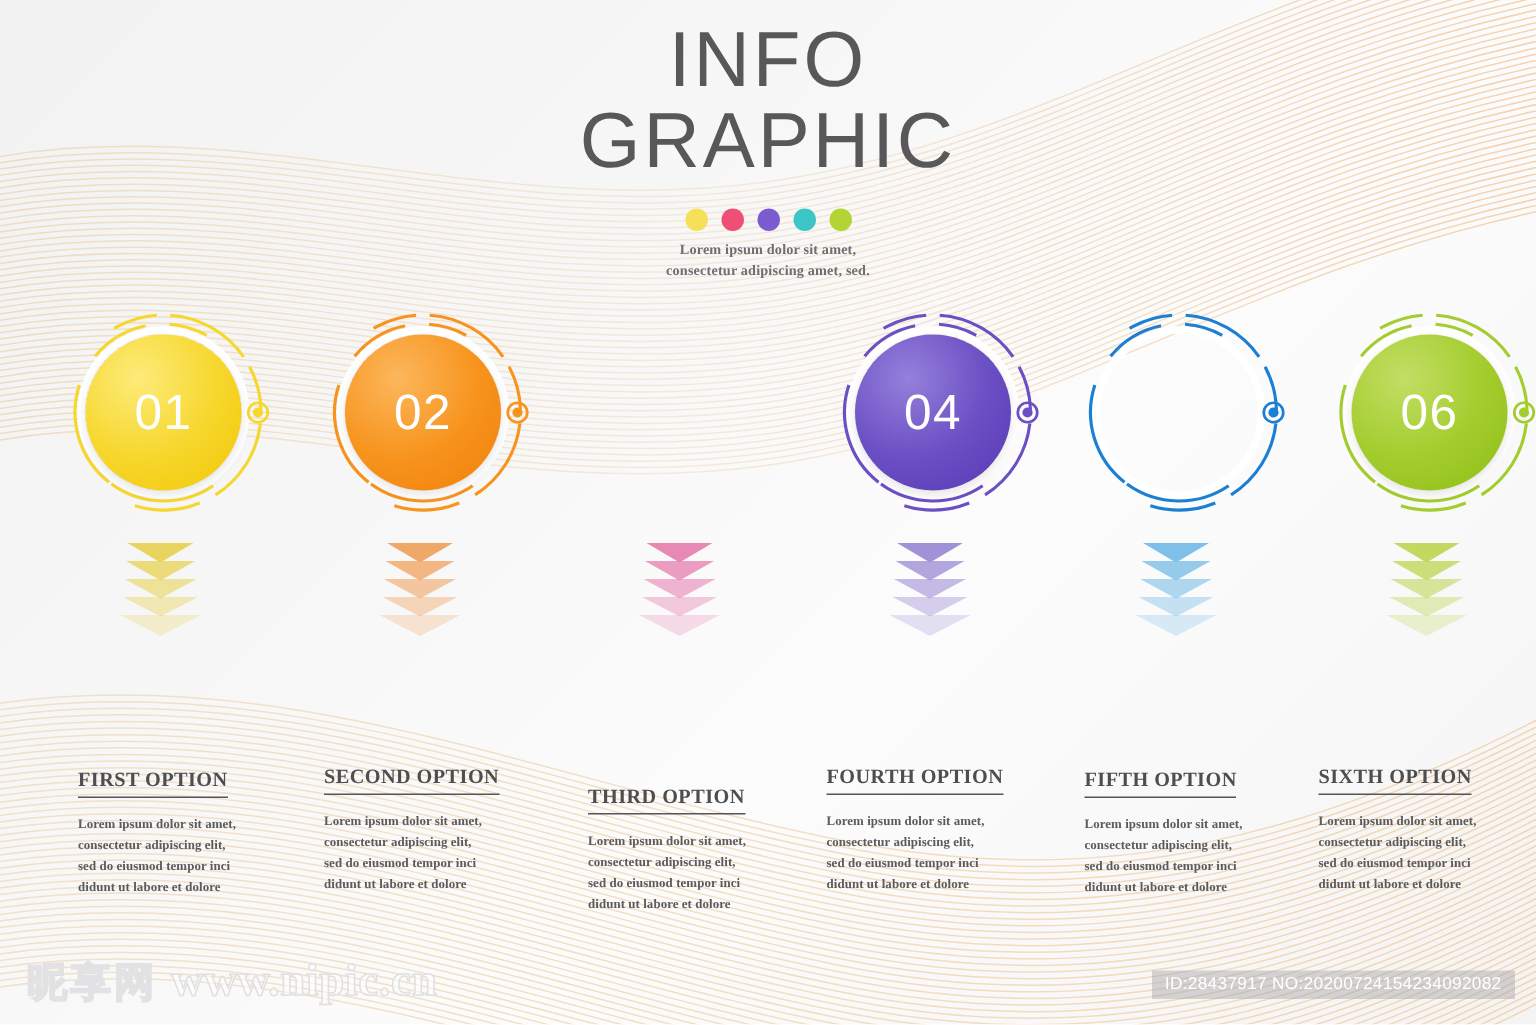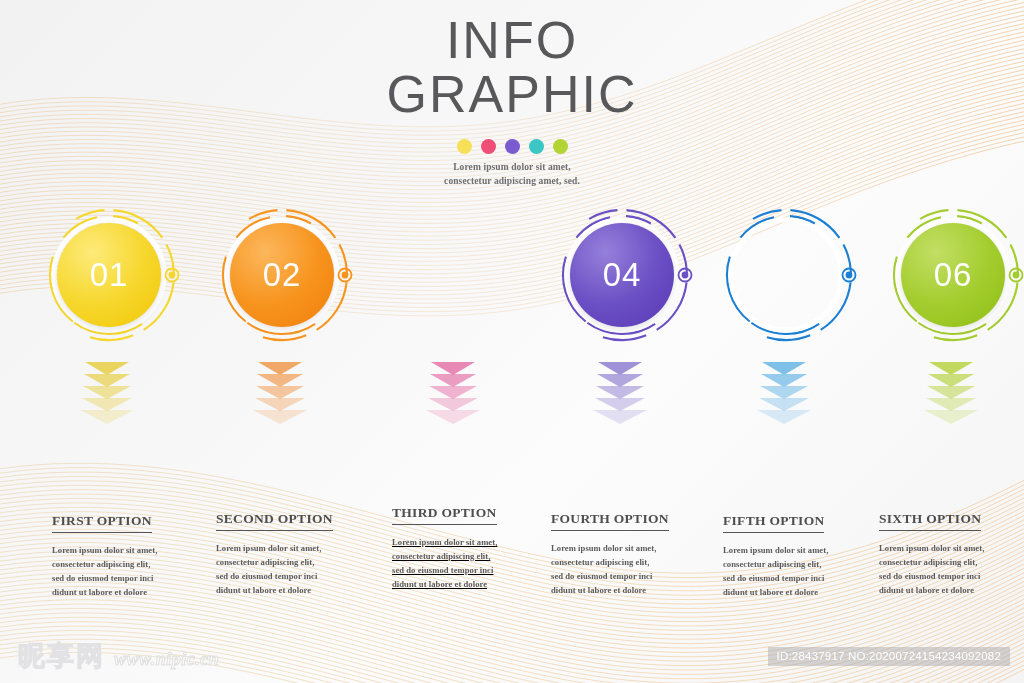--- a/index.html
+++ b/index.html
@@ -164,23 +164,22 @@
     font-family: "DejaVu Sans", sans-serif;
     font-size: 27px;
     font-weight: bold;
     color: rgba(255,255,255,0.62);
     -webkit-text-stroke: 1.2px #e2e2e4;
     letter-spacing: 2px;
     line-height: 1;
   }
   .wm-url {
     font-family: "Liberation Serif", serif;
-    font-style: italic;
     font-weight: bold;
-    font-size: 18px;
+    font-size: 30px;
     color: rgba(255,255,255,0.55);
     -webkit-text-stroke: 1px #e0e0e2;
     letter-spacing: 0.5px;
     line-height: 1.05;
   }
   .idbar {
     position: absolute;
     right: 14px;
     bottom: 17px;
     background: rgba(160,160,165,0.42);
@@ -434,21 +433,21 @@
           <div>consectetur adipiscing elit,</div>
           <div>sed do eiusmod tempor inci</div>
           <div>didunt ut labore et dolore</div>
         </div></div>
       <div class="opt-block" style="left: 216px; top: 509px;"><div class="opt-title">SECOND OPTION</div><div class="opt-body">
           <div>Lorem ipsum dolor sit amet,</div>
           <div>consectetur adipiscing elit,</div>
           <div>sed do eiusmod tempor inci</div>
           <div>didunt ut labore et dolore</div>
         </div></div>
-      <div class="opt-block" style="left: 392px; top: 503px; text-decoration: underline;"><div class="opt-title">THIRD OPTION</div><div class="opt-body">
+      <div class="opt-block" style="left: 392px; top: 522px;"><div class="opt-title">THIRD OPTION</div><div class="opt-body">
           <div>Lorem ipsum dolor sit amet,</div>
           <div>consectetur adipiscing elit,</div>
           <div>sed do eiusmod tempor inci</div>
           <div>didunt ut labore et dolore</div>
         </div></div>
       <div class="opt-block" style="left: 551px; top: 509px;"><div class="opt-title">FOURTH OPTION</div><div class="opt-body">
           <div>Lorem ipsum dolor sit amet,</div>
           <div>consectetur adipiscing elit,</div>
           <div>sed do eiusmod tempor inci</div>
           <div>didunt ut labore et dolore</div>

